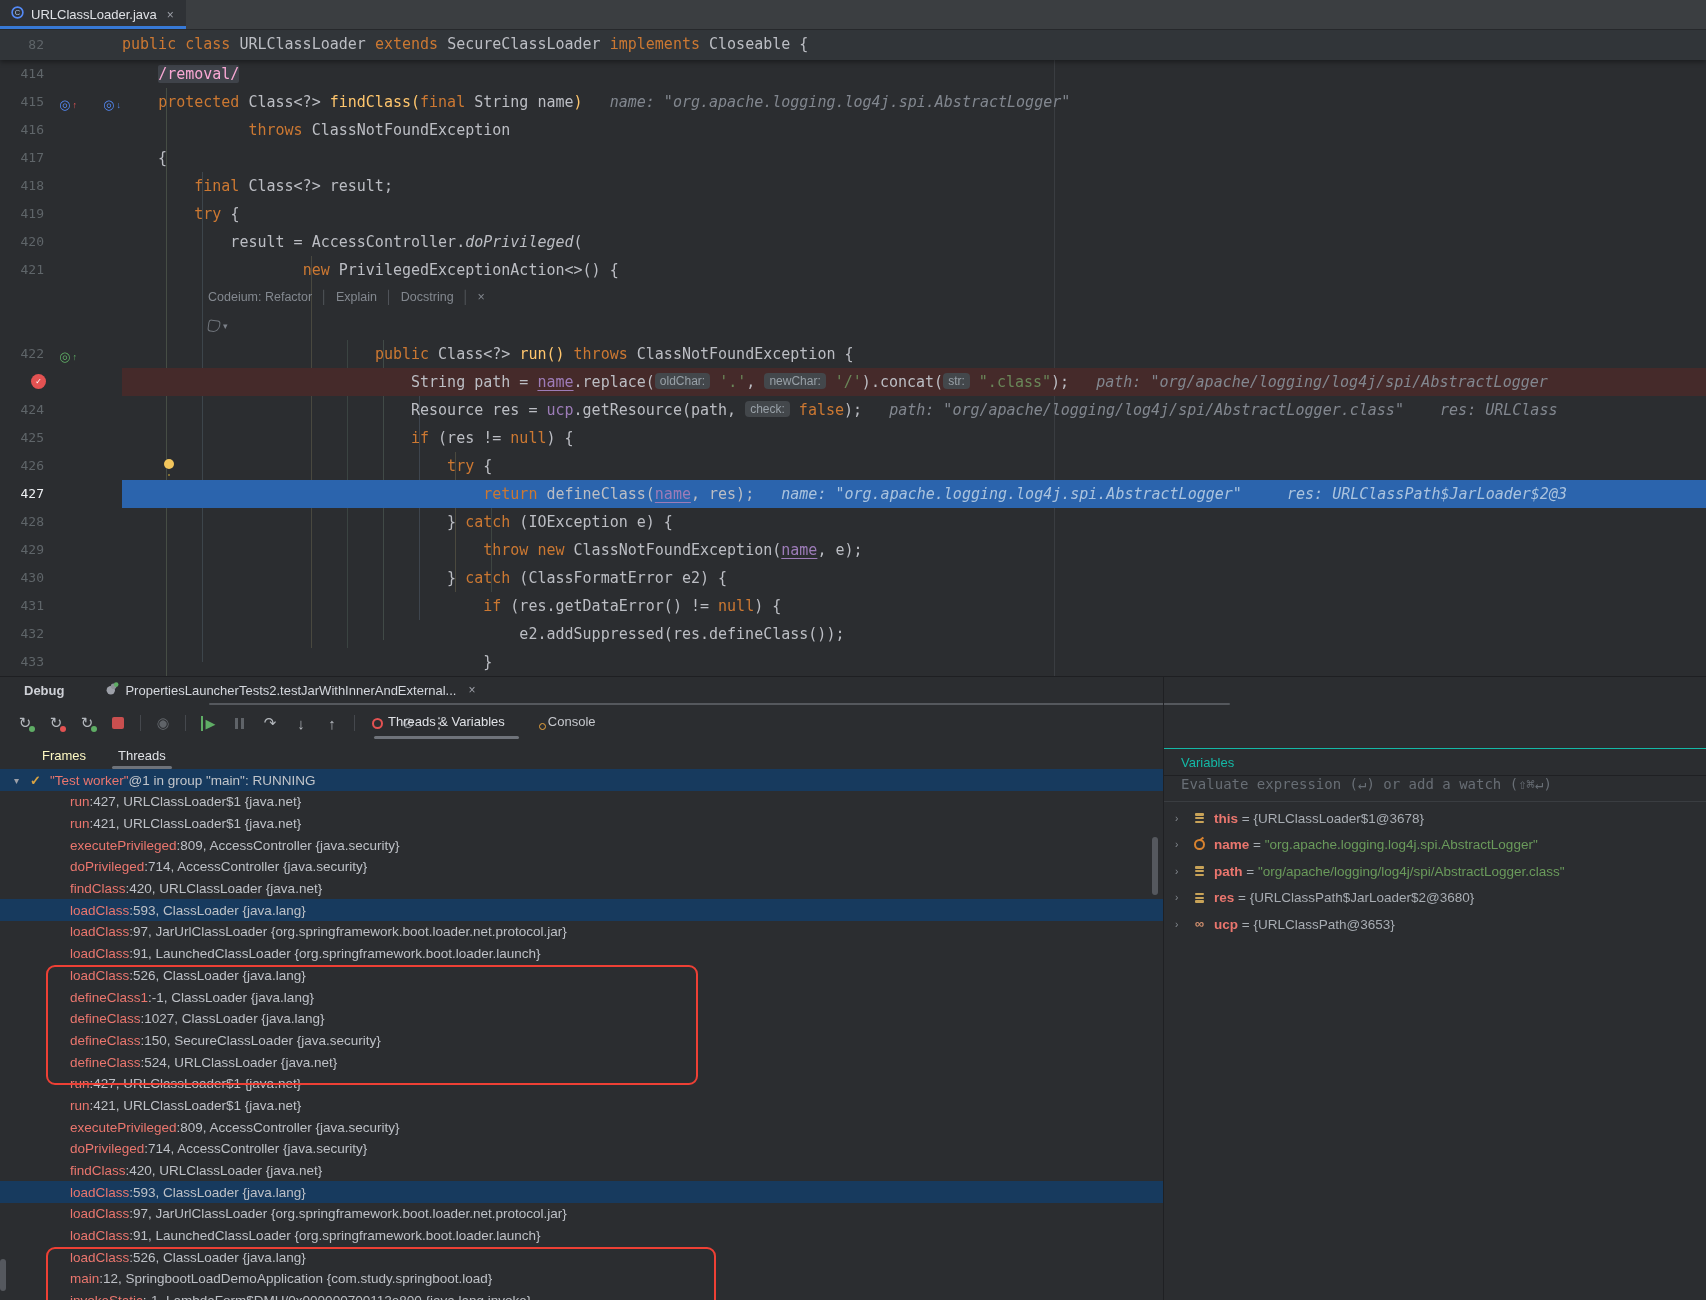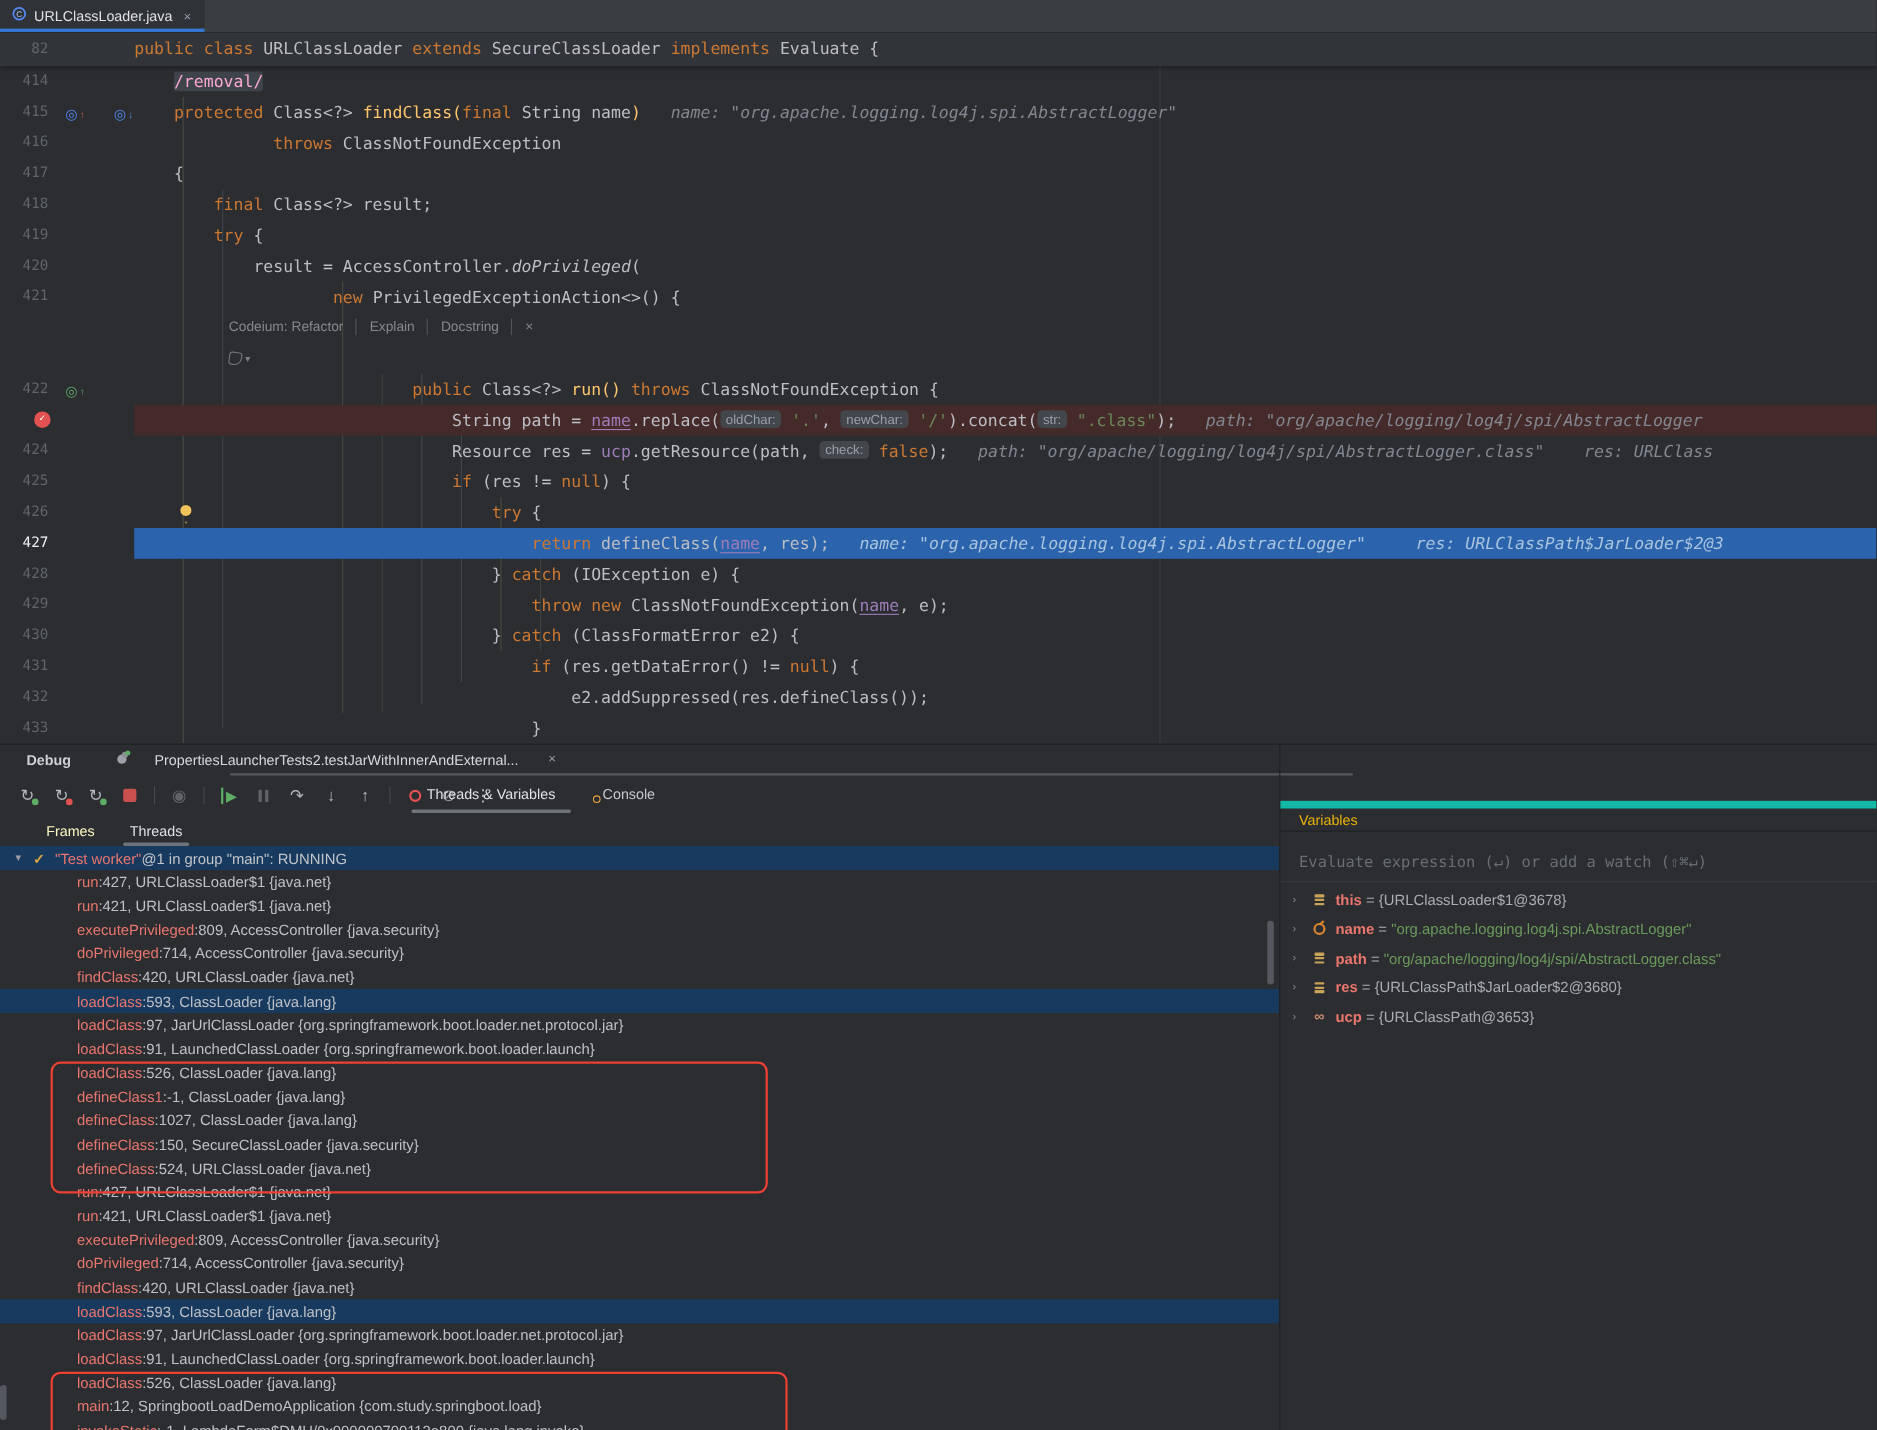--- a/index.html
+++ b/index.html
@@ -47,21 +47,21 @@
   .gic .base{position:absolute;inset:0;font-size:13px;line-height:16px;text-align:center}
   .gic .arr{position:absolute;right:-4px;top:-6px;font-size:9px;font-weight:700}
   .bp{position:absolute;right:6px;top:6px;width:15px;height:15px;border-radius:50%;background:#e35252;
       color:#fff;font-size:9px;line-height:15px;text-align:center;cursor:pointer}
   .bulb{position:absolute;left:42px;top:7px;width:10px;height:10px;border-radius:50%;background:#f2c55c;
         box-shadow:0 11px 0 -4px #9c8336}
   
   #debug{position:absolute;top:676px;left:0;right:0;bottom:0;background:#2b2d30;border-top:1px solid #1e1f22}
   #dbg-header{position:absolute;top:0;left:0;right:0;height:26px;display:flex;align-items:center}
   #dbg-title{margin-left:24px;color:#ced0d6;font-size:13px;font-weight:600}
-  #session-tab{display:flex;align-items:center;gap:21px;margin-left:40px;color:#d5d8de;font-size:13px;cursor:pointer}
+  #session-tab{display:flex;align-items:center;gap:6px;margin-left:40px;color:#d5d8de;font-size:13px;cursor:pointer}
   .stclose{color:#9da0a8;font-size:12px;margin-left:6px}
   #tab-underline{position:absolute;top:26px;left:209px;width:1021px;height:2px;background:#55585d;border-radius:2px}
   #dbg-toolbar{position:absolute;top:31px;left:14px;height:30px;display:flex;align-items:center;gap:9px}
   .tbi{width:22px;height:24px;display:flex;align-items:center;justify-content:center;position:relative;
        color:#b4b8bd;font-size:15px;cursor:pointer}
   .tdot{position:absolute;width:6px;height:6px;border-radius:50%;right:1px;bottom:3px}
   .tsep{width:1px;height:16px;background:#45484d;margin:0 2px}
   #dbg-tabs{position:absolute;top:26px;left:388px;height:36px;display:flex;gap:34px}
   .rtab{color:#c6c8cd;font-size:13px;display:flex;align-items:center;position:relative;cursor:pointer}
   .rtab.sel{color:#dfe1e5}
@@ -77,22 +77,22 @@
   .tcheck{margin-left:11px;color:#d9a343;font-weight:700;font-size:13px}
   .tname{margin-left:9px;color:#ea766e;white-space:pre}
   .trest{color:#c2c5ca;white-space:pre}
   .frow{height:21.7px;display:flex;align-items:center;padding-left:70px;font-size:13.5px;cursor:pointer}
   .frow.fsel{background:#173a5e}
   .fm{color:#ea766e;white-space:pre}
   .fx{color:#bdc0c6;white-space:pre}
   .annbox{position:absolute;border:2.5px solid #ee4035;border-radius:9px;pointer-events:none;z-index:3}
   .pill{position:absolute;background:#55585e;border-radius:3px;z-index:4}
   #vars-panel{position:absolute;top:0;left:1163px;right:0;bottom:0;border-left:1px solid #1f2023}
-  #vars-header{position:absolute;top:51px;left:0;right:0;height:28px;border-top:7px solid #14b8a6;border-bottom:1px solid #1f2023;
-               display:flex;align-items:center;color:#eab308;font-size:13px;padding-left:17px;box-sizing:border-box}
+  #vars-header{position:absolute;top:71px;left:0;right:0;height:28px;border-top:1px solid #14b8a6;border-bottom:1px solid #1f2023;
+               display:flex;align-items:center;color:#14b8a6;font-size:13px;padding-left:17px;box-sizing:border-box}
   #watch-row{position:absolute;top:90px;left:0;right:0;height:35px;border-bottom:1px solid #3a3d41;display:flex;align-items:center;
              padding-left:17px;color:#686e75;font:14px "DejaVu Sans Mono",monospace;box-sizing:border-box;cursor:text}
   #vars-list{position:absolute;top:128px;left:0;right:0}
   .vrow{height:26.5px;display:flex;align-items:center;font-size:13.5px;cursor:pointer}
   .vchev{width:13px;margin-left:11px;color:#868b91;font-size:10px}
   .vico{width:15px;margin:0 7px 0 4px;display:flex;justify-content:center;align-items:center}
   .vname{color:#ea766e;font-weight:600}
   .veq,.vval.obj{color:#a8adb3;white-space:pre}
   .vval.str{color:#6a9a5b;white-space:pre}
   .sbar{display:flex;flex-direction:column;gap:1.5px}
@@ -114,21 +114,21 @@
     </span>
     <span class="ftlabel">URLClassLoader.java</span>
     <span class="ftclose">×</span>
     <span class="tab-underline"></span>
   </div>
 </div>
 
 <div id="sticky">
   <span class="num">82</span>
   <span class="gict"></span>
-  <pre class="ct" id="sticky-code"><span class="tk k">public class </span><span class="tk p">URLClassLoader </span><span class="tk k">extends </span><span class="tk p">SecureClassLoader </span><span class="tk k">implements </span><span class="tk p">Evaluate {</span></pre>
+  <pre class="ct" id="sticky-code"><span class="tk k">public class </span><span class="tk p">URLClassLoader </span><span class="tk k">extends </span><span class="tk p">SecureClassLoader </span><span class="tk k">implements </span><span class="tk p">Closeable {</span></pre>
 </div>
 
 <div id="editor">
   <div id="guides">
       <div class="guide" style="left: 166px; top: 28px; height: 588px; background: rgba(104, 118, 96, 0.45);"></div>
       <div class="guide" style="left: 202px; top: 112px; height: 490px; background: rgba(90, 105, 118, 0.4);"></div>
       <div class="guide" style="left: 311px; top: 196px; height: 392px; background: rgba(120, 112, 88, 0.4);"></div>
       <div class="guide" style="left: 347px; top: 280px; height: 308px; background: rgba(88, 112, 100, 0.35);"></div>
       <div class="guide" style="left: 383px; top: 280px; height: 300px; background: rgba(100, 118, 108, 0.4);"></div>
       <div class="guide" style="left: 419px; top: 308px; height: 252px; background: rgba(92, 106, 124, 0.4);"></div>

